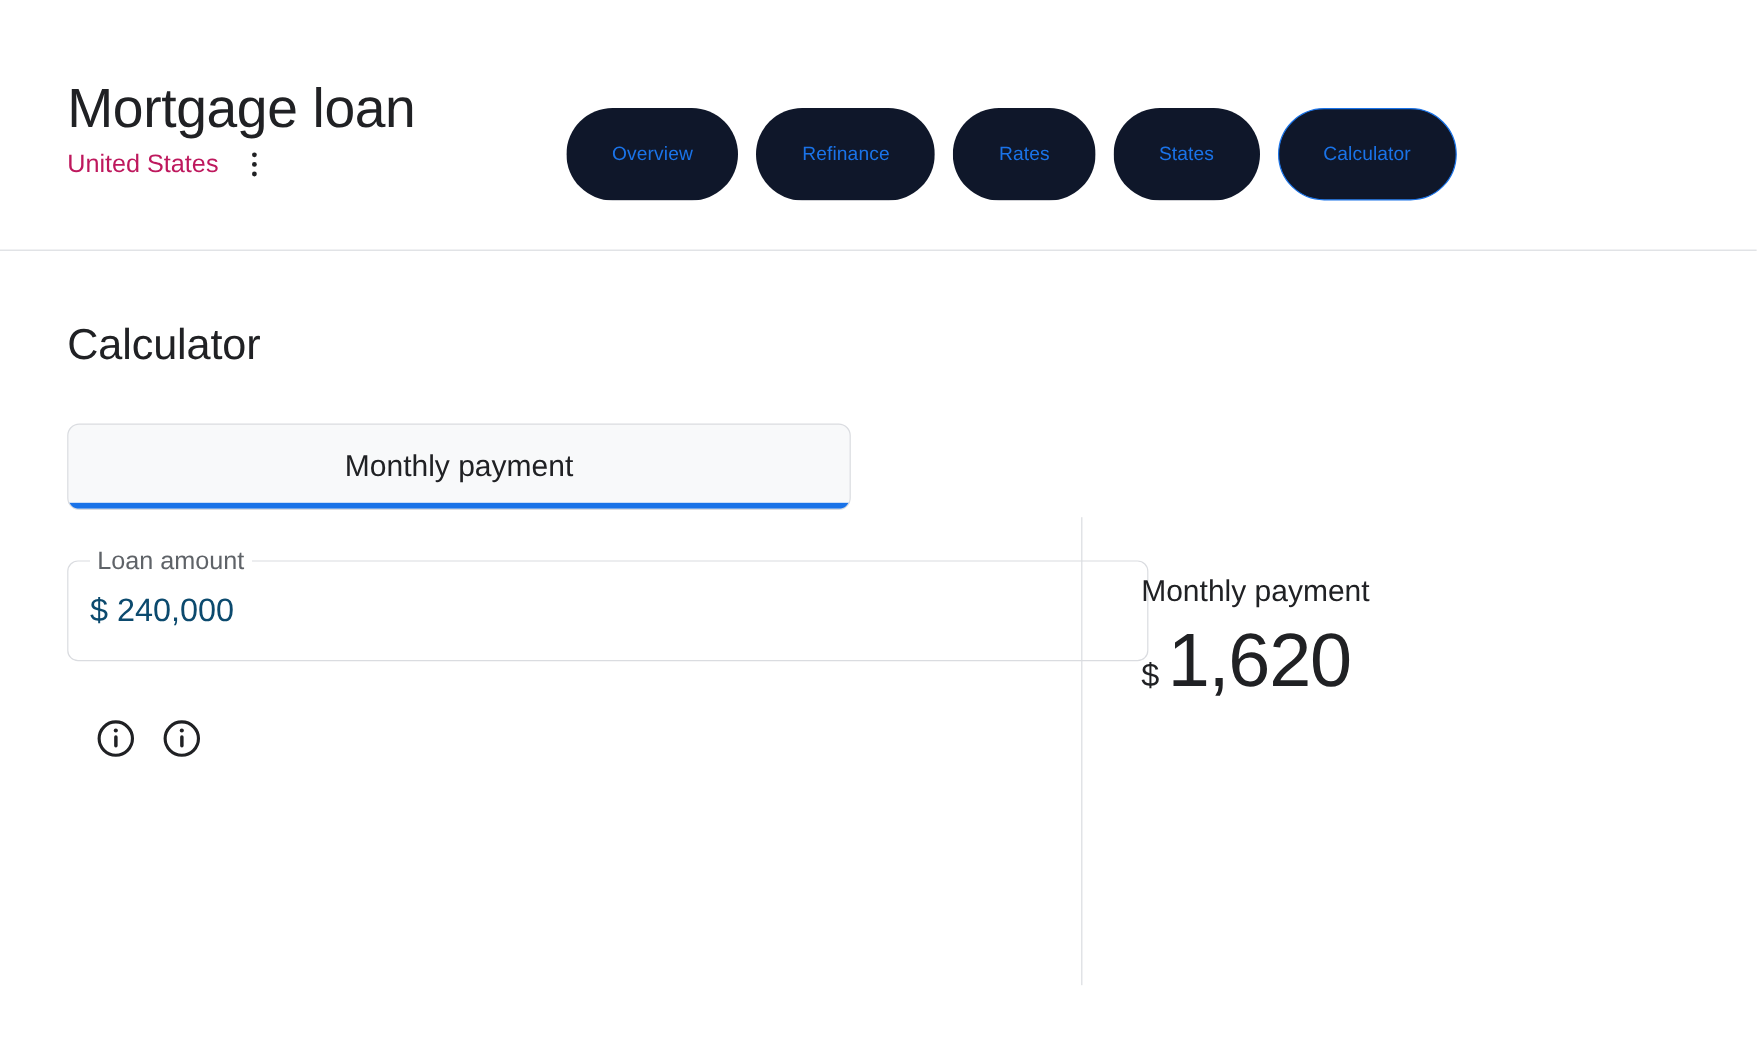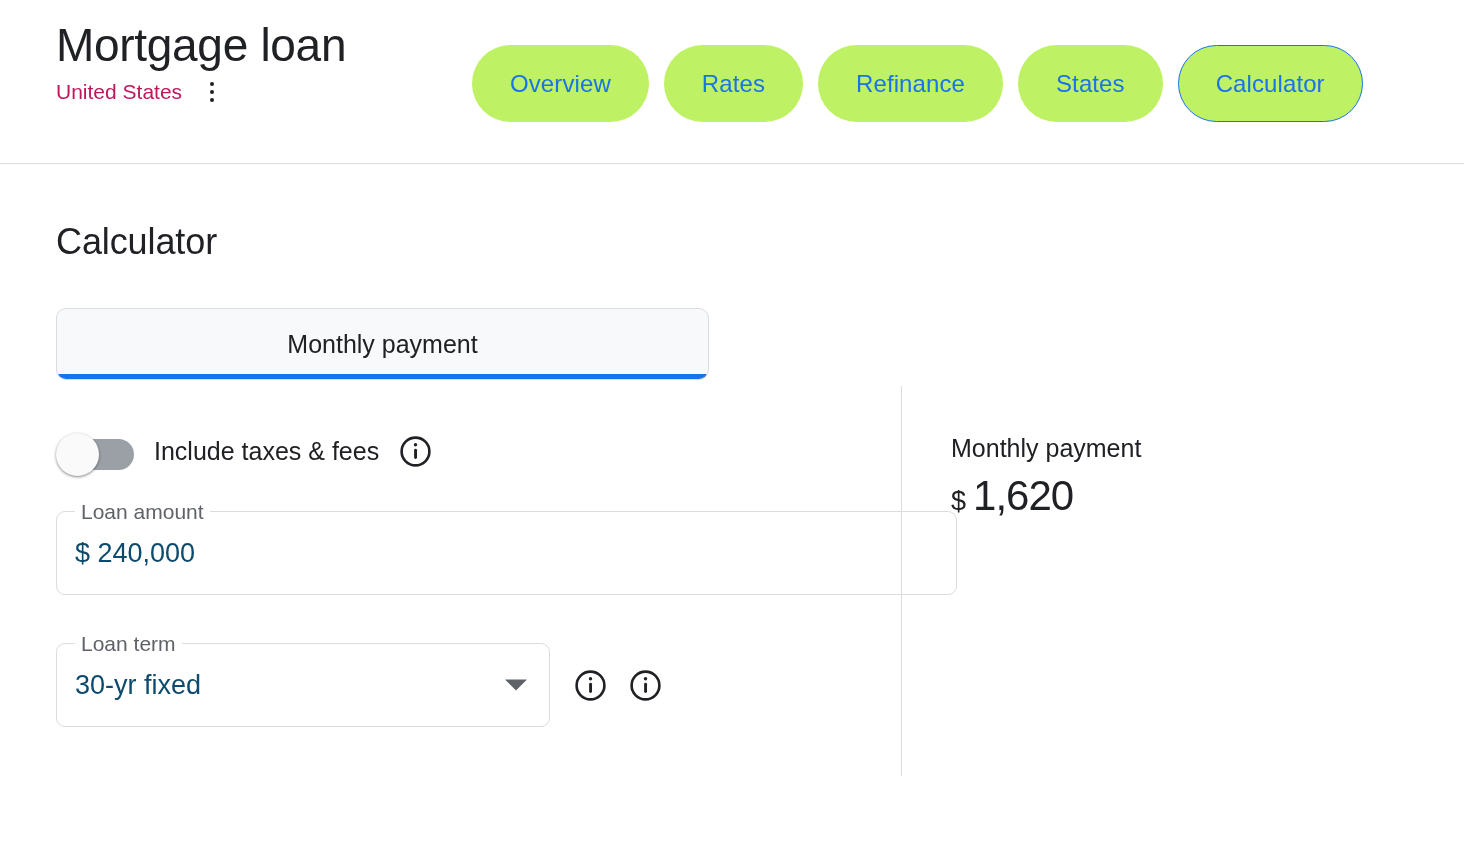--- a/index.html
+++ b/index.html
@@ -10,20 +10,21 @@
     font-family: "Liberation Sans", sans-serif;
     -webkit-font-smoothing: antialiased;
     overflow: hidden;
   }
 
   
   .header {
     position: relative;
     height: 164px;
     border-bottom: 1px solid #dadce0;
+    margin-top: 45px;
   }
   .header-inner {
     position: absolute;
     left: 56px; top: 0;
     right: 0; bottom: 0;
     display: flex;
     align-items: flex-start;
   }
   .title-block { padding-top: 16px; width: 416px; flex: 0 0 auto; }
   .page-title {
@@ -63,23 +64,23 @@
 
   .pill-row {
     display: flex;
     align-items: center;
     gap: 15px;
     padding-top: 45px;
   }
   .pill {
     height: 77px;
     border-radius: 40px;
-    background: #bef264;
+    background: #0f172a;
     color: #1a73e8;
-    font-size: 24px;
+    font-size: 16px;
     display: flex;
     align-items: center;
     justify-content: center;
     padding: 0 37px;
     cursor: pointer;
     border: 1px solid transparent;
     white-space: nowrap;
     letter-spacing: 0.1px;
   }
   .pill.active {
@@ -256,21 +257,21 @@
     line-height: 30px;
   }
   .result-amount {
     margin-top: 12px;
     display: flex;
     align-items: baseline;
     color: #202124;
   }
   .result-cur { font-size: 27px; line-height: 1; }
   .result-num {
-    font-size: 42px;
+    font-size: 63px;
     line-height: 1;
     margin-left: 7px;
     letter-spacing: -1px;
   }
 </style>
 </head>
 <body>
 
 <div class="header">
   <div class="header-inner">
@@ -285,24 +286,24 @@
           <i></i>
         </button>
       </div>
     </div>
 
     <div class="pill-row">
       <div class="pill">
         <span>Overview</span>
       </div>
       <div class="pill">
+        <span>Refinance</span>
+      </div>
+      <div class="pill">
         <span>Rates</span>
-      </div>
-      <div class="pill">
-        <span>Refinance</span>
       </div>
       <div class="pill">
         <span>States</span>
       </div>
       <div class="pill active">
         <span>Calculator</span>
       </div>
     </div>
 
   </div>
@@ -315,55 +316,36 @@
   <div class="seg">
     <div class="seg-tab active">
       <span>Monthly payment</span>
     </div>
   </div>
 
   <div class="cols">
 
     <div class="form-col">
 
-      <div class="toggle-row">
-        <div class="switch">
-          <div class="track"></div>
-          <div class="knob"></div>
-        </div>
-        <div class="toggle-label">Include taxes &amp; fees</div>
+
+      <div class="field" id="loan-amount-field">
+        <span class="flabel">Loan amount</span>
+        <input class="fvalue" type="text" value="$ 240,000" style="">
+      </div>
+
+      <div class="row-term">
+
+
         <span class="info-icon">
           <svg width="33" height="33" viewBox="0 0 24 24" aria-hidden="true">
             <circle cx="12" cy="12" r="10.1" fill="none" stroke="#202124" stroke-width="1.9"></circle>
             <circle cx="12" cy="7.1" r="1.25" fill="#202124"></circle>
             <rect x="11" y="10" width="2.1" height="7.4" rx="1.05" fill="#202124"></rect>
           </svg>
         </span>
-      </div>
-
-      <div class="field" id="loan-amount-field">
-        <span class="flabel">Loan amount</span>
-        <input class="fvalue" type="text" value="$ 240,000" style="">
-      </div>
-
-      <div class="row-term">
-
-        <div class="field" id="loan-term-field">
-          <span class="flabel">Loan term</span>
-          <span class="fvalue">30-yr fixed</span>
-          <span class="caret"></span>
-        </div>
-
-        <span class="info-icon">
-          <svg width="33" height="33" viewBox="0 0 24 24" aria-hidden="true">
-            <circle cx="12" cy="12" r="10.1" fill="none" stroke="#202124" stroke-width="1.9"></circle>
-            <circle cx="12" cy="7.1" r="1.25" fill="#202124"></circle>
-            <rect x="11" y="10" width="2.1" height="7.4" rx="1.05" fill="#202124"></rect>
-          </svg>
-        </span>
 
 
         <span class="info-icon" style="margin-left:22px;">
           <svg width="33" height="33" viewBox="0 0 24 24" aria-hidden="true">
             <circle cx="12" cy="12" r="10.1" fill="none" stroke="#202124" stroke-width="1.9"></circle>
             <circle cx="12" cy="7.1" r="1.25" fill="#202124"></circle>
             <rect x="11" y="10" width="2.1" height="7.4" rx="1.05" fill="#202124"></rect>
           </svg>
         </span>
 

